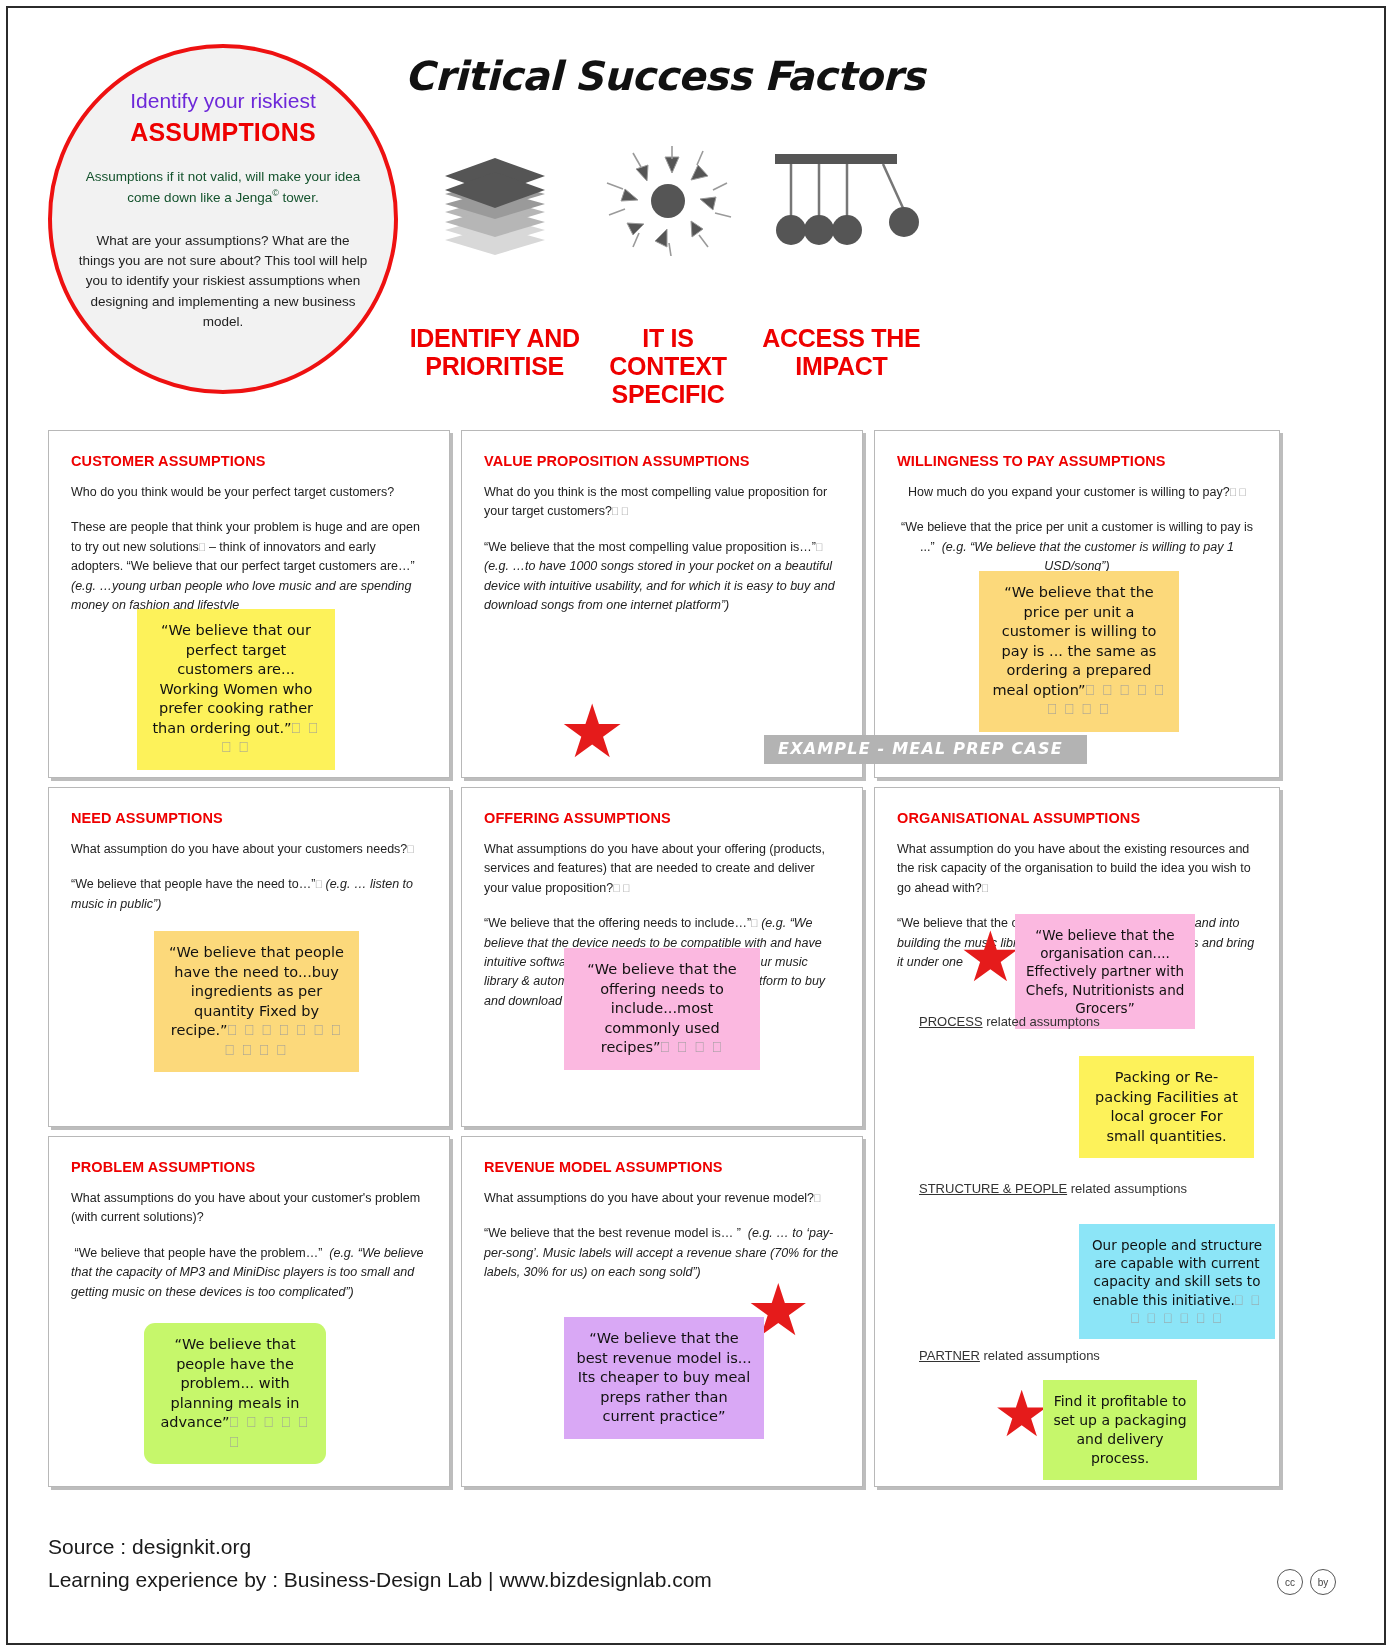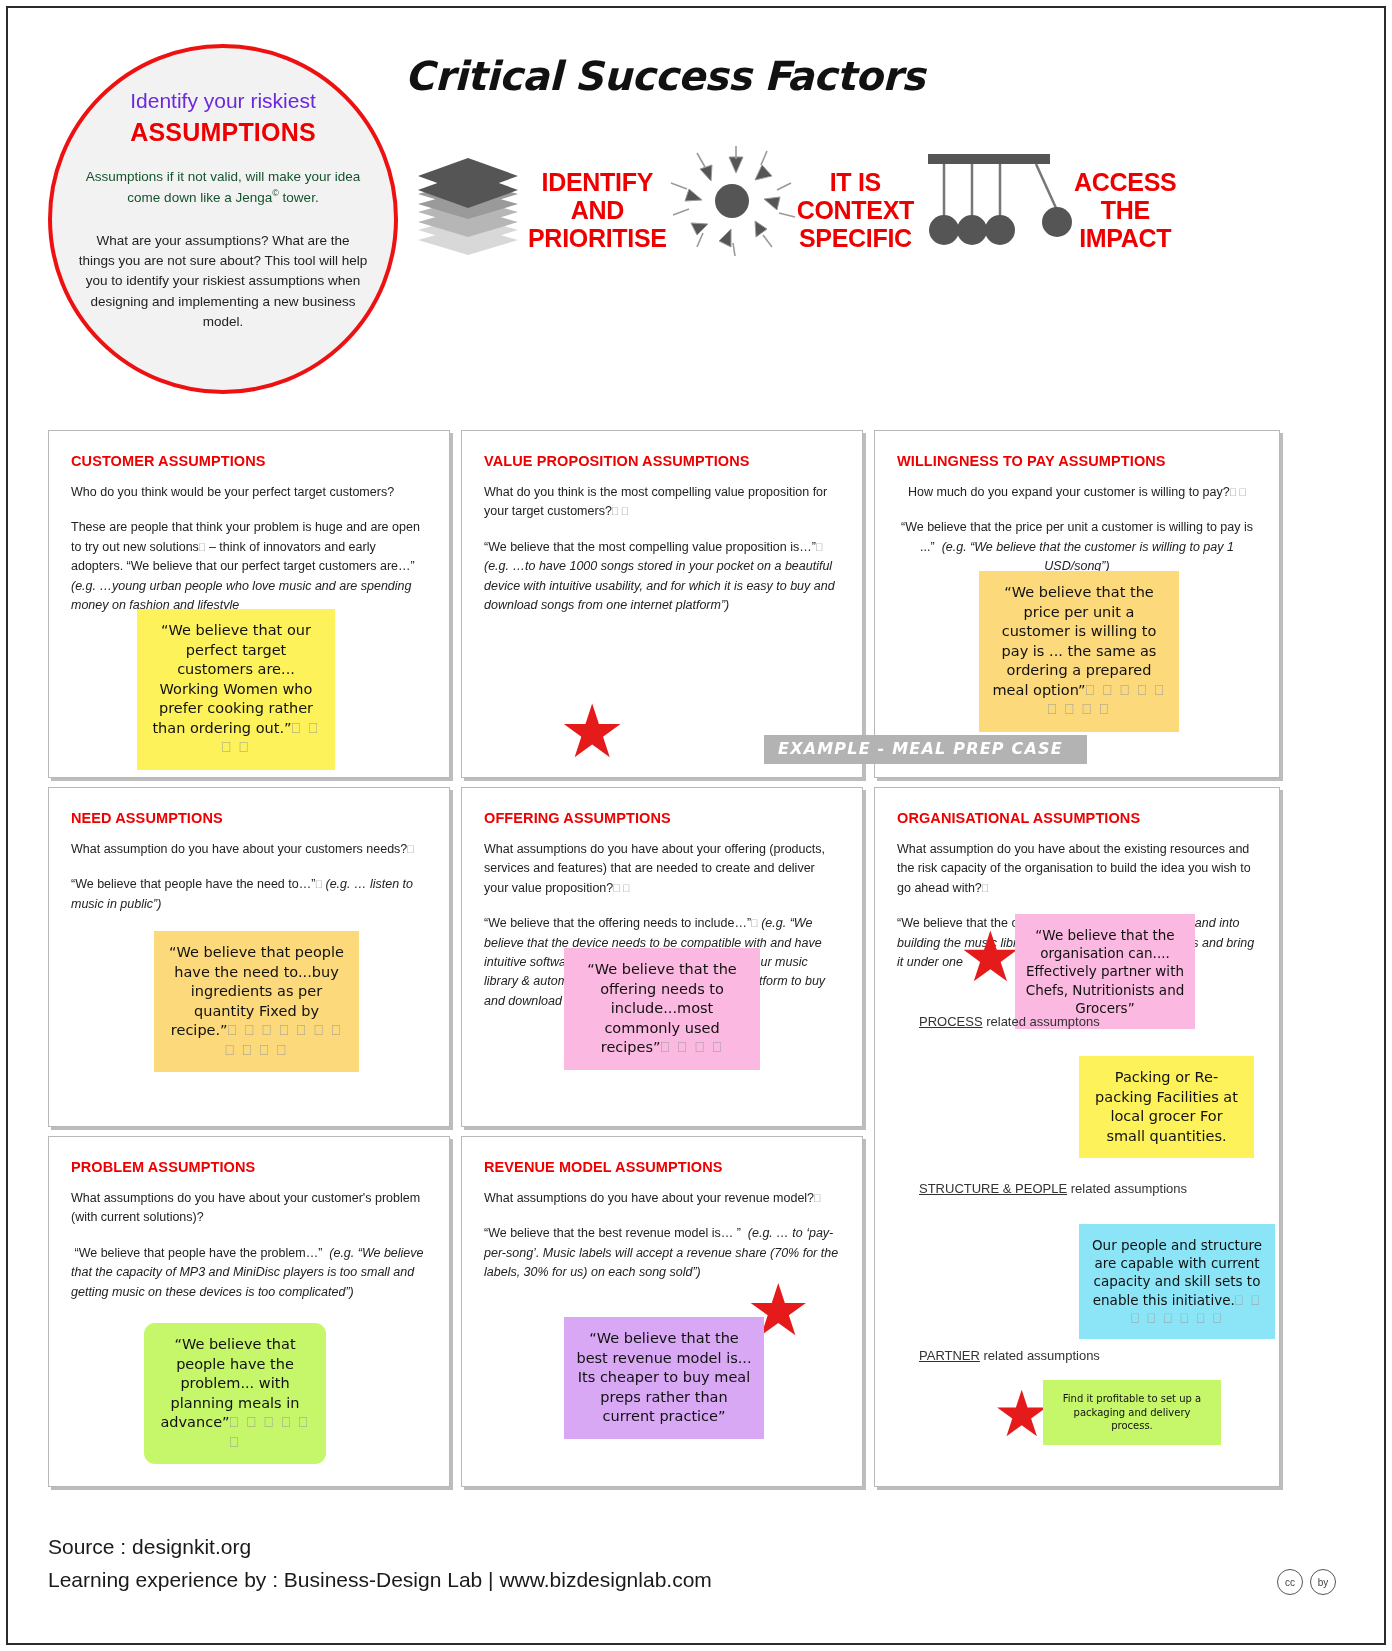--- a/index.html
+++ b/index.html
@@ -33,21 +33,21 @@
 
   .main-title {
     position:absolute; left:400px; top:45px; width:520px; text-align:center;
     font-family:"DejaVu Sans", sans-serif;
     font-weight:bold; font-size:40px; letter-spacing:-0.5px; color:#111;
     font-style: italic;
     transform: skewX(-3deg);
   }
 
   .pillars { position:absolute; left:400px; top:135px; width:520px; display:flex; }
-  .pillar { flex:1; display:flex; flex-direction:row; align-items:center; }
+  .pillar { flex:1; display:flex; flex-direction:column; align-items:center;gap:48px; }
   .pillar-icon { height:115px; display:flex; align-items:center; justify-content:center; }
   .pillar-label {
     margin-top:18px; color:#ee0000; font-weight:bold; font-size:25px;
     line-height:1.12; text-align:center; letter-spacing:-0.3px;
   }
 
   
   .grid { position:absolute; left:40px; top:422px; width:1232px; height:1058px; }
   .cell {
     position:absolute; background:#fff;
@@ -260,21 +260,21 @@
         <u>STRUCTURE &amp; PEOPLE</u><span> related assumptions</span>
       </div>
       <div class="note" style="left:204px; top:436px; width:196px; background:#8ce5f7; font-size:13.5px;">
         <span>Our people and structure are capable with current capacity and skill sets to enable this initiative.</span><span class="trail">⎕ ⎕ ⎕ ⎕ ⎕ ⎕ ⎕ ⎕</span>
       </div>
 
       <div class="sub-label" style="position:absolute; left:22px; top:560px;">
         <u>PARTNER</u><span> related assumptions</span>
       </div>
       <div class="star" style="left:118px; top:594px; font-size:64px;">★</div>
-      <div class="note" style="left:168px; top:592px; width:178px; background:#c6f76b; font-size:10px;">
+      <div class="note" style="left:168px; top:592px; width:154px; background:#c6f76b; font-size:14px;">
         <span>Find it profitable to set up a packaging and delivery process.</span>
       </div>
     </div>
 
     <div class="cell" style="left:0; top:706px; width:402px; height:351px;">
       <div class="cell-title">PROBLEM ASSUMPTIONS</div>
       <div class="cell-body">
         <div class="q">What assumptions do you have about your customer's problem (with current solutions)?</div>
         <div class="q2">&nbsp;<span>“We believe that people have the problem…”</span>&nbsp;&nbsp;<i>(e.g.  “We believe  that the  capacity of MP3 and MiniDisc players is too small and getting music  on these devices is too complicated”)</i></div>
       </div>

